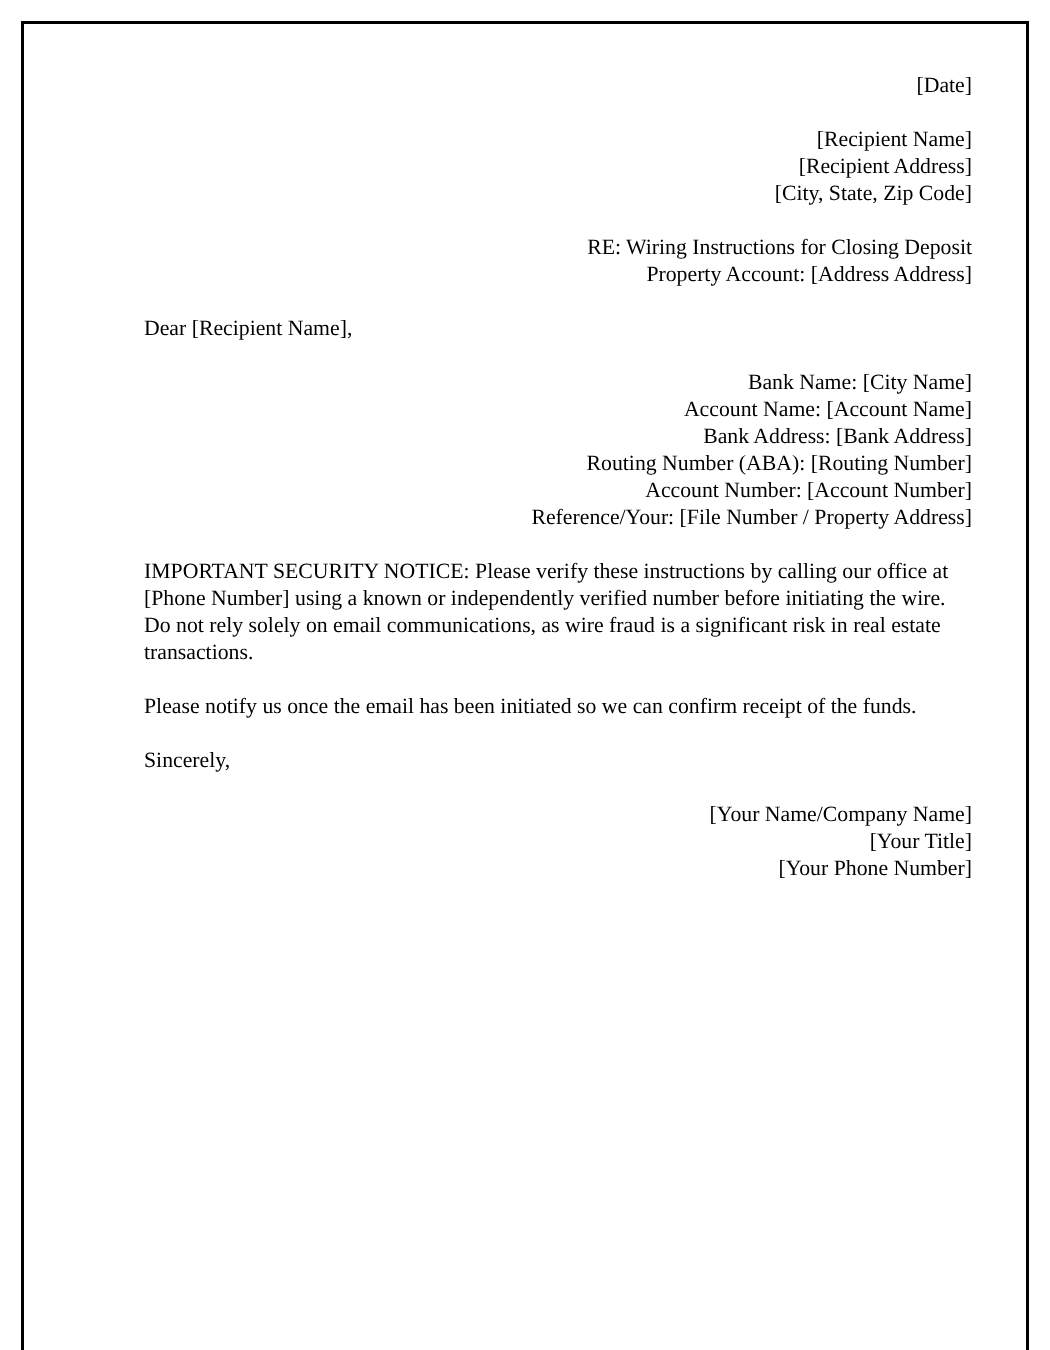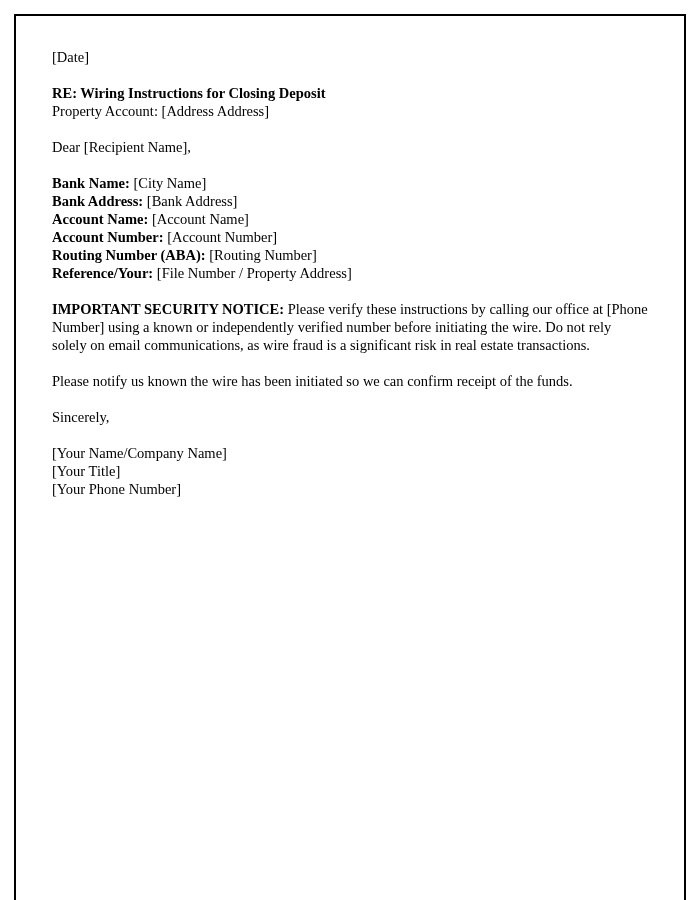--- a/index.html
+++ b/index.html
@@ -17,54 +17,59 @@
     width: 672px;
     height: 960px; 
     border: 2px solid #000000;
     background: #ffffff;
     padding: 32px 36px;
     color: #000000;
     font-size: 14.5px;
     line-height: 18px;
   }
   .block { margin-bottom: 18px; }
-  .line { display: block; }
-  .bold { font-weight: bold; }
-  p.para { margin-bottom: 18px; }
+  .line { display: block; text-align: right; }
+  .bold { font-weight: normal; }
+  p.para { margin-bottom: 18px; margin-left: 44px; }
 </style>
 </head>
 <body>
 
 <div class="page">
 
   <div class="block">
     <span class="line">[Date]</span>
   </div>
 
+  <div class="block">
+    <span class="line">[Recipient Name]</span>
+    <span class="line">[Recipient Address]</span>
+    <span class="line">[City, State, Zip Code]</span>
+  </div>
 
   <div class="block">
     <span class="line bold">RE: Wiring Instructions for Closing Deposit</span>
     <span class="line"><span>Property Account:</span> <span>[Address Address]</span></span>
   </div>
 
   <p class="para">Dear [Recipient Name],</p>
 
 
   <div class="block">
     <span class="line"><span class="bold">Bank Name:</span> <span>[City Name]</span></span>
+    <span class="line"><span class="bold">Account Name:</span> <span>[Account Name]</span></span>
     <span class="line"><span class="bold">Bank Address:</span> <span>[Bank Address]</span></span>
-    <span class="line"><span class="bold">Account Name:</span> <span>[Account Name]</span></span>
+    <span class="line"><span class="bold">Routing Number (ABA):</span> <span>[Routing Number]</span></span>
     <span class="line"><span class="bold">Account Number:</span> <span>[Account Number]</span></span>
-    <span class="line"><span class="bold">Routing Number (ABA):</span> <span>[Routing Number]</span></span>
     <span class="line"><span class="bold">Reference/Your:</span> <span>[File Number / Property Address]</span></span>
   </div>
 
   <p class="para"><span class="bold">IMPORTANT SECURITY NOTICE:</span> <span>Please verify these instructions by calling our office at [Phone Number] using a known or independently verified number before initiating the wire. Do not rely solely on email communications, as wire fraud is a significant risk in real estate transactions.</span></p>
 
-  <p class="para">Please notify us known the wire has been initiated so we can confirm receipt of the funds.</p>
+  <p class="para">Please notify us once the email has been initiated so we can confirm receipt of the funds.</p>
 
   <p class="para">Sincerely,</p>
 
   <div class="block">
     <span class="line">[Your Name/Company Name]</span>
     <span class="line">[Your Title]</span>
     <span class="line">[Your Phone Number]</span>
   </div>
 
 </div>

